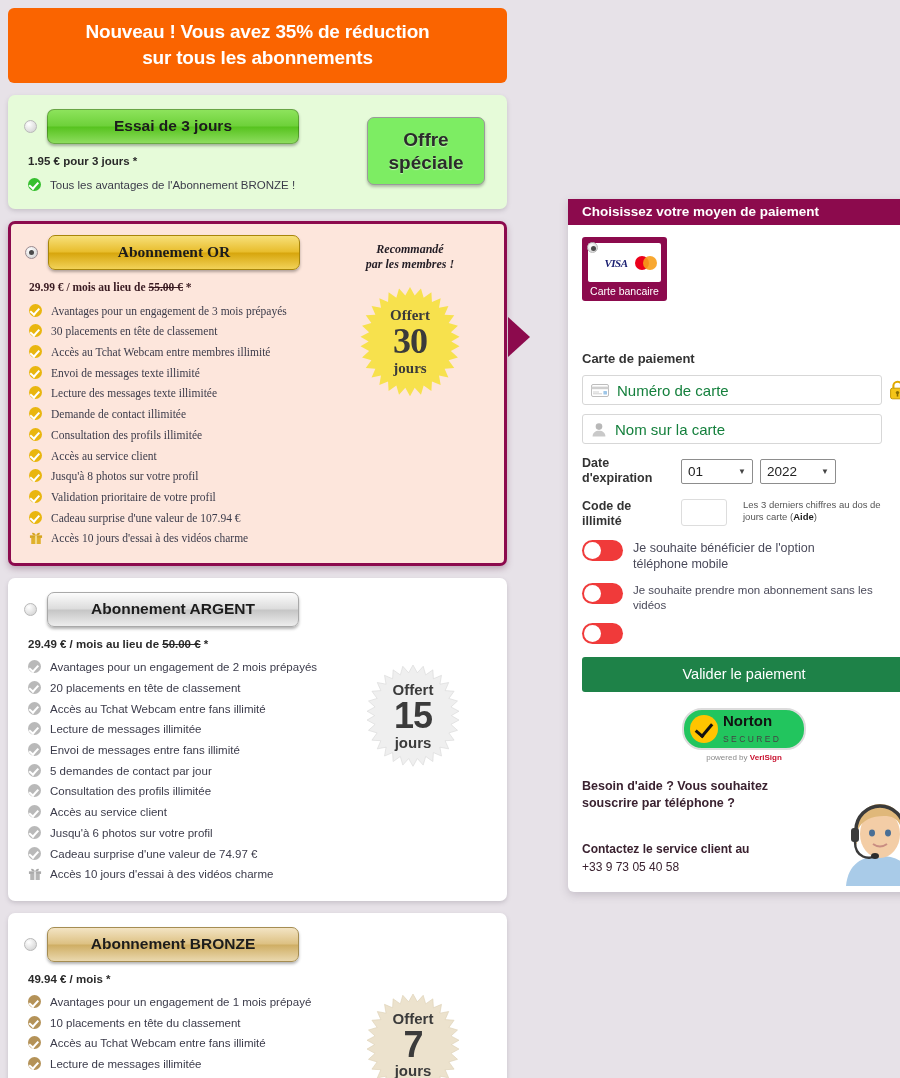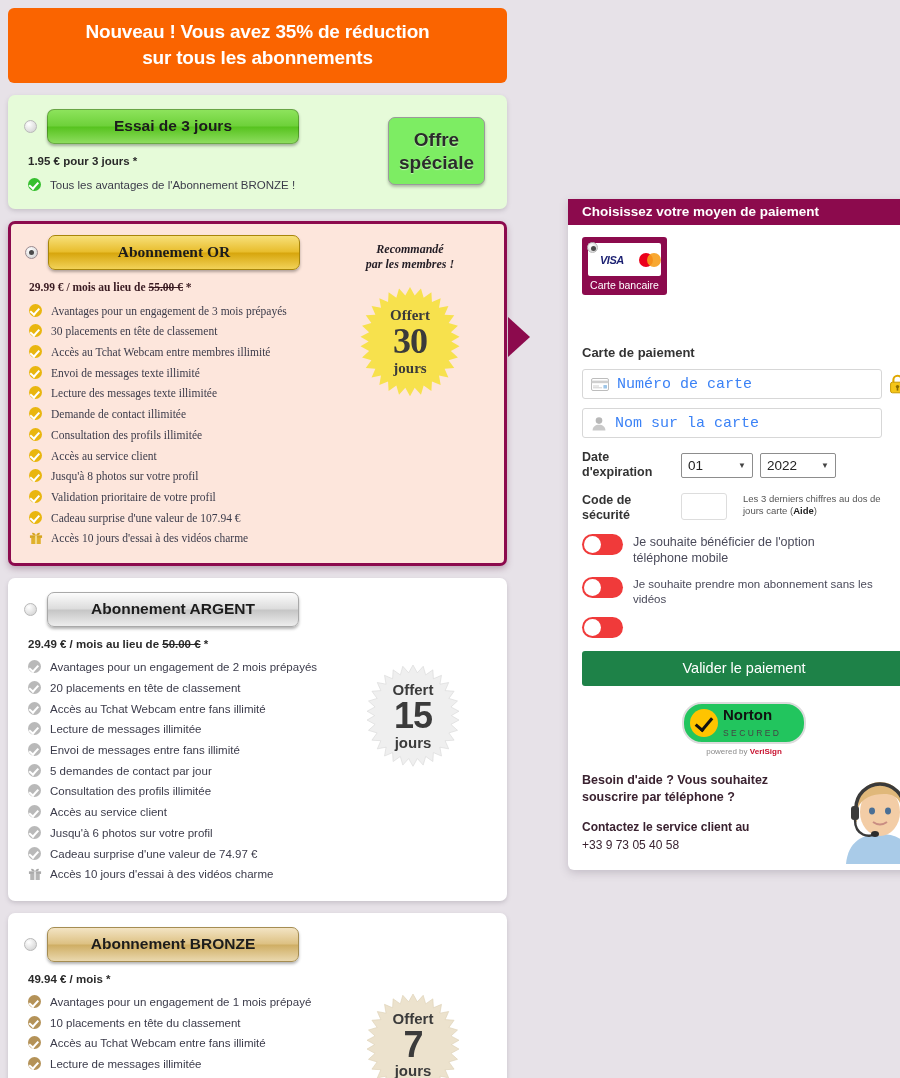--- a/index.html
+++ b/index.html
@@ -119,21 +119,21 @@
   }
   .badge .starburst{ position:absolute; inset:0; }
   .badge .lbl{ font-size:15px; font-weight:bold; position:relative; line-height:1;}
   .badge .num{ font-size:36px; font-weight:bold; line-height:1.05; position:relative; letter-spacing:-1px;}
   .badge .unit{ font-size:15px; font-weight:bold; position:relative; line-height:1;}
   .badge.silverb{ width:104px; height:104px; }
   .badge.bronzeb{ width:104px; height:104px; }
 
   .offre-speciale{
     position:absolute; right:22px; top:22px;
-    width:97px; height:68px; border-radius:7px;
+    width:118px; height:68px; border-radius:7px;
     background:#7ded63;
     border:1px solid #9a9a9a;
     box-shadow:0 2px 3px rgba(0,0,0,.25);
     display:flex; flex-direction:column; align-items:center; justify-content:center;
     font-weight:bold; font-size:19px; color:#2b2b2b; line-height:1.22;
     text-shadow:0 1px 1px rgba(255,255,255,.5);
   }
 
   
   .arrow-right{
@@ -157,38 +157,39 @@
     padding:5px 0 6px 14px;
   }
   .pay-body{ padding:12px 14px 16px 14px; }
 
   .card-method{
     width:85px; background:#8c0a4d; border-radius:3px;
     padding:6px 6px 4px 6px; position:relative;
   }
   .card-method .radio{ position:absolute; left:5px; top:5px; margin:0; z-index:3; width:11px; height:11px;}
   .brand-strip{
-    background:#fff; border-radius:2px; height:33px;
-    display:flex; align-items:center; justify-content:space-between; gap:7px;
+    background:#fff; border-radius:2px; height:39px;
+    display:flex; align-items:center; justify-content:center; gap:7px;
     padding-left:12px;
+    font-family:Liberation Serif, serif;
   }
   .visa{ font-size:11px; font-weight:bold; font-style:italic; color:#1a1f71; letter-spacing:-.5px;}
   .mc{ position:relative; width:22px; height:14px; }
   .mc i{ position:absolute; top:0; width:14px; height:14px; border-radius:50%; display:block;}
   .mc i.a{ left:0; background:#eb001b; }
   .mc i.b{ left:8px; background:#f79e1b; opacity:.9; }
   .cm-label{ color:#fff; font-size:10.5px; text-align:center; padding-top:3px; }
 
   .sec-title{ font-weight:bold; font-size:13px; color:#333; margin:50px 0 9px 0; }
 
   .field-row{ display:flex; align-items:center; gap:7px; margin-bottom:9px; }
   .inp{
     flex:1 1 auto; height:30px; border:1px solid #d7d7d7; border-radius:3px;
     background:#fff; display:flex; align-items:center; padding:0 8px;
-    font-size:15px; color:#3b82f6;font-family:Liberation Mono, monospace;
+    font-size:15px; color:#15803d;
   }
   .inp .fi{ margin-right:8px; display:flex; align-items:center; }
   .lock{ width:17px; height:20px; flex:0 0 auto; }
 
   .lbl-strong{ font-weight:bold; font-size:12.5px; color:#333; line-height:1.22; width:92px; flex:0 0 auto; }
   .sel{
     height:25px; border:1px solid #8d8d8d; background:#fff; border-radius:2px;
     font-size:13.5px; color:#222; padding:0 6px; display:flex; align-items:center;
     justify-content:space-between; gap:10px;
   }
@@ -231,21 +232,21 @@
     border:solid #111; border-width:0 3px 3px 0; transform:rotate(40deg);
   }
   .nwords{ text-align:left; line-height:1; }
   .nwords .n1{ font-size:15px; font-weight:bold; color:#111; }
   .nwords .n2{ font-size:8.5px; letter-spacing:2.4px; color:#444; }
   .npow{ font-size:8px; color:#8a8a8a; margin-top:3px; }
   .npow b{ color:#c8102e;margin-top:9px; }
 
   .help-block{ margin-top:16px; position:relative; padding-right:84px;}
   .help-q{ font-weight:bold; font-size:12.5px; color:#3a2230; line-height:1.35; }
-  .help-c{ font-weight:bold; font-size:12px; color:#3a2230; margin-top:13px; line-height:1.45;}
+  .help-c{ font-weight:bold; font-size:12px; color:#3a2230; margin-top:29px; line-height:1.45;}
   .help-phone{ font-size:12px; color:#3a2230; font-weight:normal; }
   .agent{
     position:absolute; right:-14px; bottom:-10px; width:80px; height:86px;
     overflow:hidden;
   }
 </style>
 </head>
 <body>
 
 <div id="left-col">
@@ -539,21 +540,21 @@
       </div>
       <div class="sel y">
         <span>2022</span>
         <span class="cv">▼</span>
       </div>
     </div>
 
     <div class="field-row" style="align-items:flex-start; margin-top:12px;">
       <div class="lbl-strong">
         <div>Code de</div>
-        <div>sécurité</div>
+        <div>illimité</div>
       </div>
       <div class="cvv-box"></div>
       <div class="cvv-hint">
         <span>Les 3 derniers chiffres au dos de</span><br>
         <span>jours carte (</span><b>Aide</b><span>)</span>
       </div>
     </div>
 
     <div class="toggle-row">
       <span class="switch"></span>

